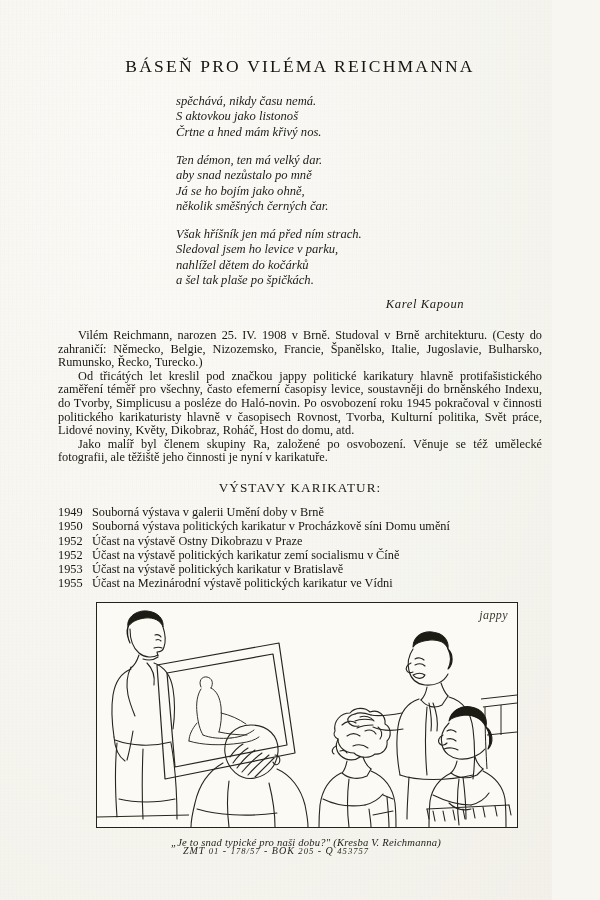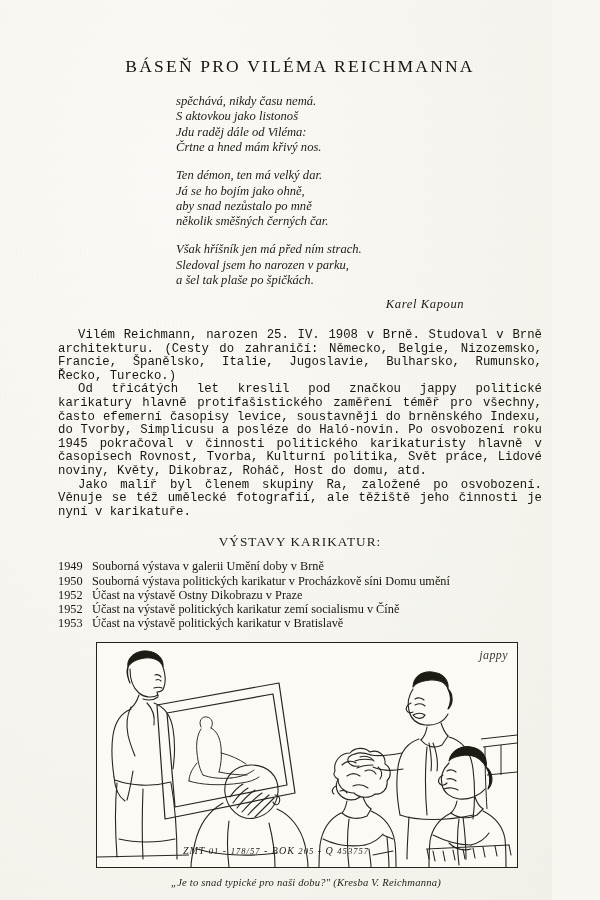--- a/index.html
+++ b/index.html
@@ -73,21 +73,20 @@
     letter-spacing: .6px;
   }
 
   
   .bio {
     margin-top: 17px;
     font-size: 12.3px;
     line-height: 13.6px;
     text-align: justify;
     color: #17170f;
-    font-family: Liberation Mono, monospace;
   }
   .bio p { margin: 0; }
   .bio p.indent { text-indent: 20px; }
 
   
   .exh-head {
     text-align: center;
     font-size: 13.2px;
     letter-spacing: 1.1px;
     margin-top: 15px;
@@ -163,32 +162,32 @@
   <div class="grain"></div>
 
   <div class="content">
 
     <div class="title">BÁSEŇ PRO VILÉMA REICHMANNA</div>
 
     <div class="poem">
       <div class="stanza">
         <div>spěchává, nikdy času nemá.</div>
         <div>S aktovkou jako listonoš</div>
-        <div>Jdu raděj dále od Viléma:</div>
         <div>Črtne a hned mám křivý nos.</div>
       </div>
       <div class="stanza">
         <div>Ten démon, ten má velký dar.</div>
+        <div>aby snad nezůstalo po mně</div>
         <div>Já se ho bojím jako ohně,</div>
-        <div>aby snad nezůstalo po mně</div>
         <div>několik směšných černých čar.</div>
       </div>
       <div class="stanza">
         <div>Však hříšník jen má před ním strach.</div>
-        <div>Sledoval jsem ho narozen v parku,</div>
+        <div>Sledoval jsem ho levice v parku,</div>
+        <div>nahlížel dětem do kočárků</div>
         <div>a šel tak plaše po špičkách.</div>
       </div>
     </div>
 
     <div class="author">Karel Kapoun</div>
 
     <div class="bio">
       <p class="indent">Vilém Reichmann, narozen 25. IV. 1908 v Brně. Studoval v Brně architekturu. (Cesty do zahraničí: Německo, Belgie, Nizozemsko, Francie, Španělsko, Italie, Jugoslavie, Bulharsko, Rumunsko, Řecko, Turecko.)</p>
       <p class="indent">Od třicátých let kreslil pod značkou jappy politické karikatury hlavně protifašistického zaměření téměř pro všechny, často efemerní časopisy levice, soustavněji do brněnského Indexu, do Tvorby, Simplicusu a posléze do Haló-novin. Po osvobození roku 1945 pokračoval v činnosti politického karikaturisty hlavně v časopisech Rovnost, Tvorba, Kulturní politika, Svět práce, Lidové noviny, Květy, Dikobraz, Roháč, Host do domu, atd.</p>
       <p class="indent">Jako malíř byl členem skupiny Ra, založené po osvobození. Věnuje se též umělecké fotografii, ale těžiště jeho činnosti je nyní v karikatuře.</p>
@@ -209,20 +208,24 @@
         <span class="exh-year">1952</span>
         <span class="exh-text">Účast na výstavě Ostny Dikobrazu v Praze</span>
       </div>
       <div class="exh-row">
         <span class="exh-year">1952</span>
         <span class="exh-text">Účast na výstavě politických karikatur zemí socialismu v Číně</span>
       </div>
       <div class="exh-row">
         <span class="exh-year">1953</span>
         <span class="exh-text">Účast na výstavě politických karikatur v Bratislavě</span>
+      </div>
+      <div class="exh-row">
+        <span class="exh-year">1955</span>
+        <span class="exh-text">Účast na Mezinárodní výstavě politických karikatur ve Vídni</span>
       </div>
     </div>
 
     <div class="figure">
       <div class="frame">
         <svg width="420" height="224" viewBox="0 0 420 224">
           <g fill="none" stroke="#26261e" stroke-width="1.1" stroke-linecap="round" stroke-linejoin="round">
 
             <path d="M31 24 C29 14 40 7 50 8 C61 9 67 16 66 24 C64 18 57 14 48 15 C40 16 34 19 31 24 Z" fill="#1c1c15" stroke="#1c1c15" stroke-width="1"></path>
             <path d="M31 24 C30 30 31 36 33 40 C30 33 29 28 31 24 Z" fill="#1c1c15" stroke="#1c1c15"></path>

